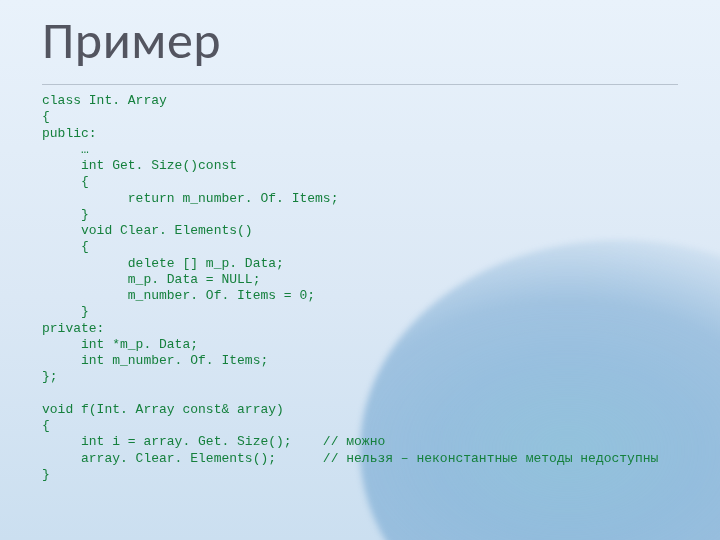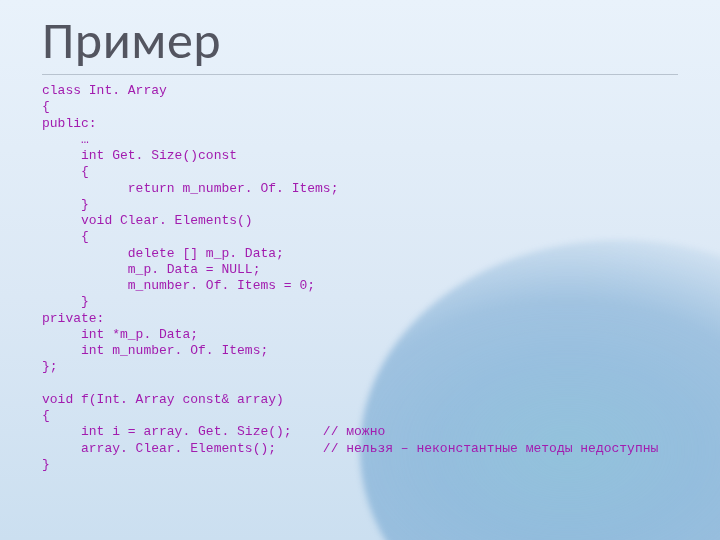--- a/index.html
+++ b/index.html
@@ -29,32 +29,32 @@
     width: 720px;
     height: 540px;
     padding: 8px 42px 0 42px;
   }
   .title {
     font-family: Calibri, "Segoe UI", Arial, sans-serif;
     font-weight: 300;
     font-size: 52px;
     color: #535560;
     letter-spacing: 0.5px;
-    margin-bottom: 2px;
+    margin-bottom: 12px;
   }
   .underline {
     height: 0;
     border-bottom: 1px solid #b8c3cf;
     margin-bottom: 8px;
   }
   .code {
     font-family: Consolas, "Courier New", monospace;
     font-size: 13px;
     line-height: 1.25;
-    color: #a21caf;
+    color: #15803d;
     white-space: pre;
   }
 </style>
 </head>
 <body>
 
 <div class="decoration"></div>
 
 <div class="page">
   <h1 class="title">Пример</h1>

